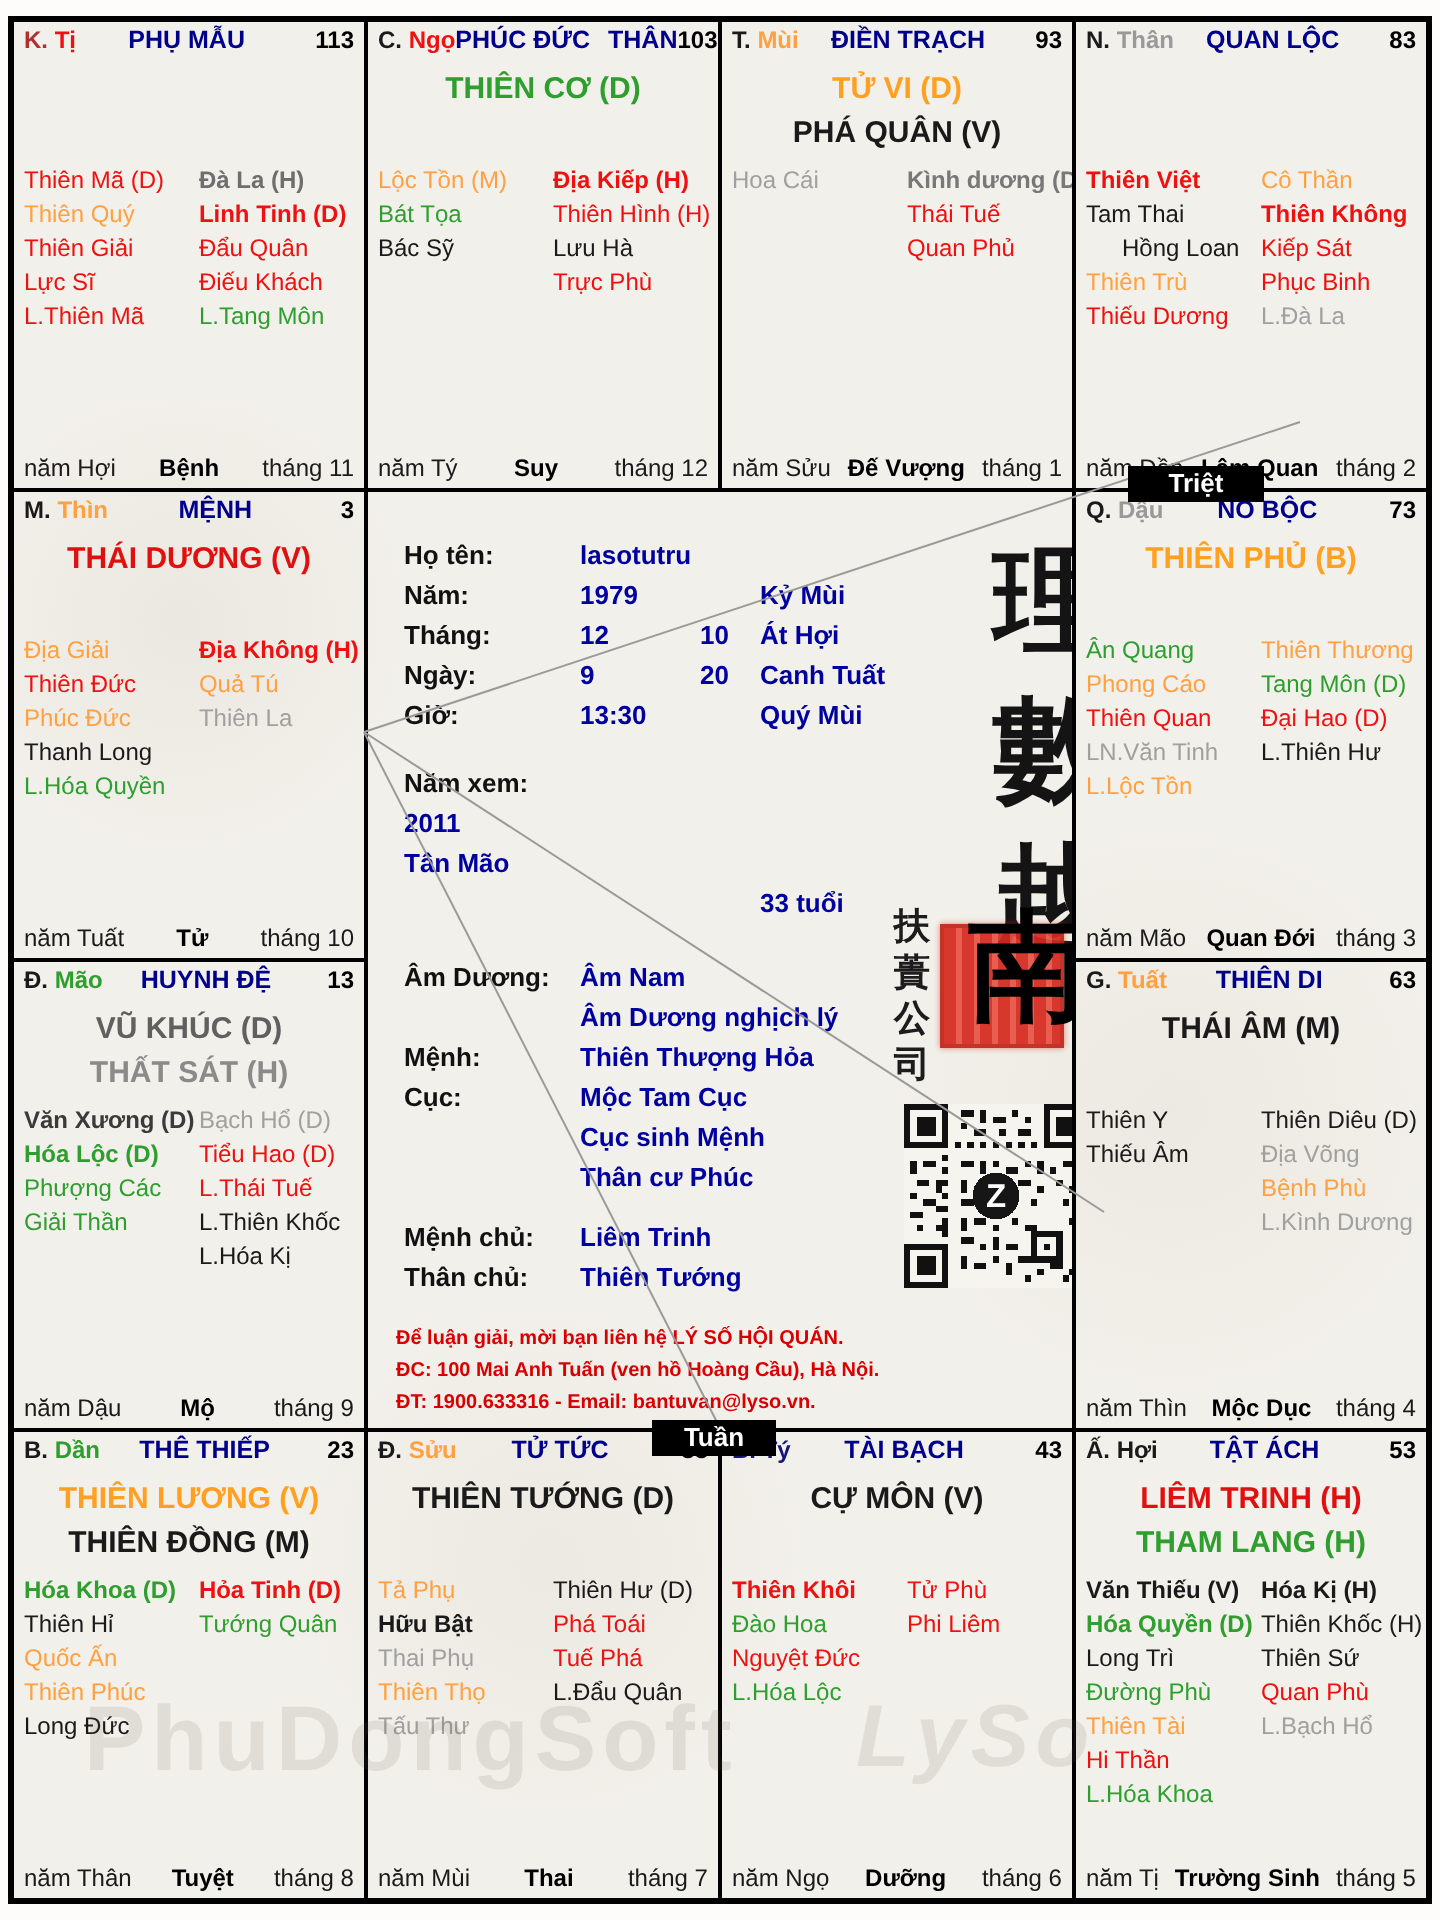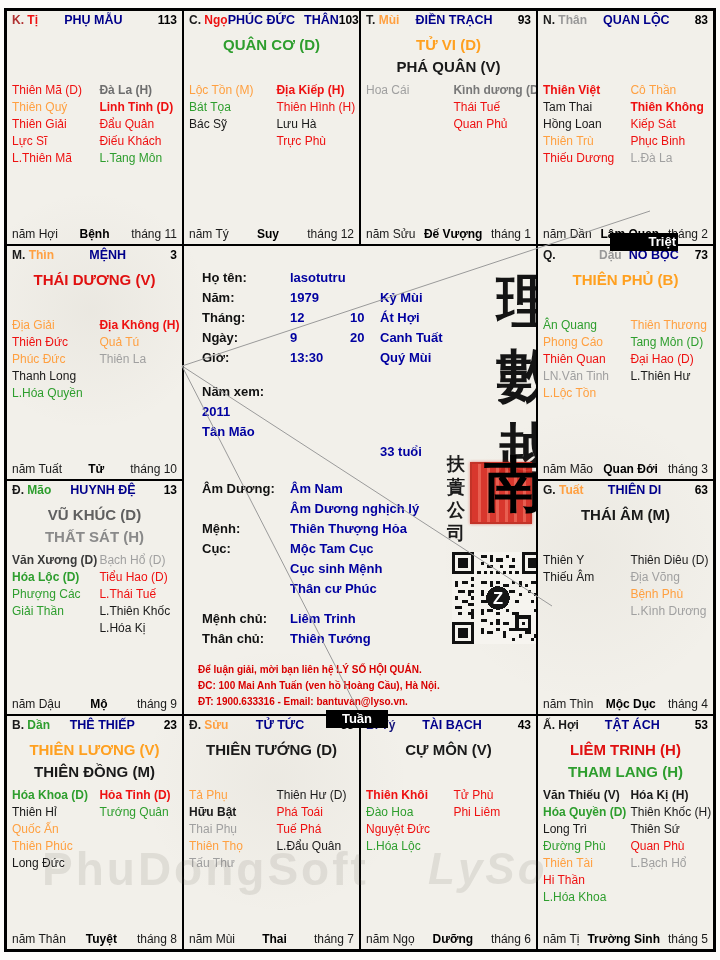--- a/index.html
+++ b/index.html
@@ -54,21 +54,21 @@
         background:
           repeating-linear-gradient(90deg, rgba(214,40,30,0.95) 0 6px, rgba(235,90,75,0.85) 6px 9px),
           #d6281e;
         border:2px solid #c02418;box-shadow:0 0 3px rgba(210,40,30,0.6);opacity:0.92;}
   .sig{position:absolute;left:262px;top:206px;width:20px;font-family:"DejaVu Serif",serif;
        font-size:18px;line-height:23px;color:#1c1c1c;word-break:break-all;text-align:center;}
   .qr{position:absolute;left:268px;top:306px;width:92px;height:92px;}
   
   .blklabel{position:absolute;background:#000;color:#fff;font-weight:bold;font-size:13px;
             line-height:18px;text-align:center;z-index:6;padding:0 2px;}
-  #triet{left:610px;top:233px;width:64px;text-align:right;}
+  #triet{left:564px;top:233px;width:64px;}
   #tuan{left:326px;top:710px;width:58px;}
   
   .lines{position:absolute;left:0;top:0;width:720px;height:960px;z-index:5;pointer-events:none;}
   
   .wm{position:absolute;font-weight:bold;color:rgba(100,95,82,0.13);z-index:0;letter-spacing:3px;white-space:nowrap;}
   #wm1{left:42px;top:842px;font-size:46px;}
   #wm2{left:428px;top:844px;font-size:44px;font-style:italic;}
 </style>
 </head>
 <body>
@@ -258,21 +258,21 @@
       </div>
   </div>
 
   <div class="cell">
     <div class="hdr">
       <span class="cb"><span style="color: rgb(26, 26, 26);">C.</span> <span style="color: rgb(238, 17, 17);">Ngọ</span></span>
       <span class="pal"><span>PHÚC ĐỨC</span><span class="extra">THÂN</span></span>
       <span class="num">103</span>
     </div>
     <div class="mains">
-        <div style="color: rgb(46, 158, 46);">QUÂN CƠ (D)</div>
+        <div style="color: rgb(46, 158, 46);">THIÊN CƠ (D)</div>
       </div>
     <div class="cols">
       <div class="col">
           <div style="color: rgb(255, 160, 65);">Lộc Tồn (M)</div>
           <div style="color: rgb(46, 158, 46);">Bát Tọa</div>
           <div style="color: rgb(26, 26, 26);">Bác Sỹ</div>
         </div>
       <div class="col right">
           <div style="color: rgb(238, 17, 17); font-weight: bold;">Địa Kiếp (H)</div>
           <div style="color: rgb(238, 17, 17);">Thiên Hình (H)</div>
@@ -318,21 +318,21 @@
     <div class="hdr">
       <span class="cb"><span style="color: rgb(26, 26, 26);">N.</span> <span style="color: rgb(153, 153, 153);">Thân</span></span>
       <span class="pal"><span>QUAN LỘC</span><span class="extra"></span></span>
       <span class="num">83</span>
     </div>
     <div class="mains"></div>
     <div class="cols">
       <div class="col">
           <div style="color: rgb(238, 17, 17); font-weight: bold;">Thiên Việt</div>
           <div style="color: rgb(26, 26, 26);">Tam Thai</div>
-          <div style="color: rgb(26, 26, 26);">Hồng Loan</div>
+          <div style="color: rgb(26, 26, 26); margin-left: 18px;">Hồng Loan</div>
           <div style="color: rgb(255, 160, 65);">Thiên Trù</div>
           <div style="color: rgb(238, 17, 17);">Thiếu Dương</div>
         </div>
       <div class="col right">
           <div style="color: rgb(255, 160, 65);">Cô Thần</div>
           <div style="color: rgb(238, 17, 17); font-weight: bold;">Thiên Không</div>
           <div style="color: rgb(238, 17, 17);">Kiếp Sát</div>
           <div style="color: rgb(238, 17, 17);">Phục Binh</div>
           <div style="color: rgb(160, 160, 160);">L.Đà La</div>
         </div>
@@ -369,21 +369,21 @@
     </div>
     <div class="ftr">
         <span>năm Tuất</span>
         <span class="stage">Tử</span>
         <span>tháng 10</span>
       </div>
   </div>
 
   <div class="cell">
     <div class="hdr">
-      <span class="cb"><span style="color: rgb(26, 26, 26);">Q.</span> <span style="color: rgb(153, 153, 153); margin-left: 40px;">Dậu</span></span>
+      <span class="cb"><span style="color: rgb(26, 26, 26);">Q.</span> <span style="color: rgb(153, 153, 153);">Dậu</span></span>
       <span class="pal"><span>NÔ BỘC</span><span class="extra"></span></span>
       <span class="num">73</span>
     </div>
     <div class="mains">
         <div style="color: rgb(255, 160, 32);">THIÊN PHỦ (B)</div>
       </div>
     <div class="cols">
       <div class="col">
           <div style="color: rgb(46, 158, 46);">Ân Quang</div>
           <div style="color: rgb(255, 160, 65);">Phong Cáo</div>

